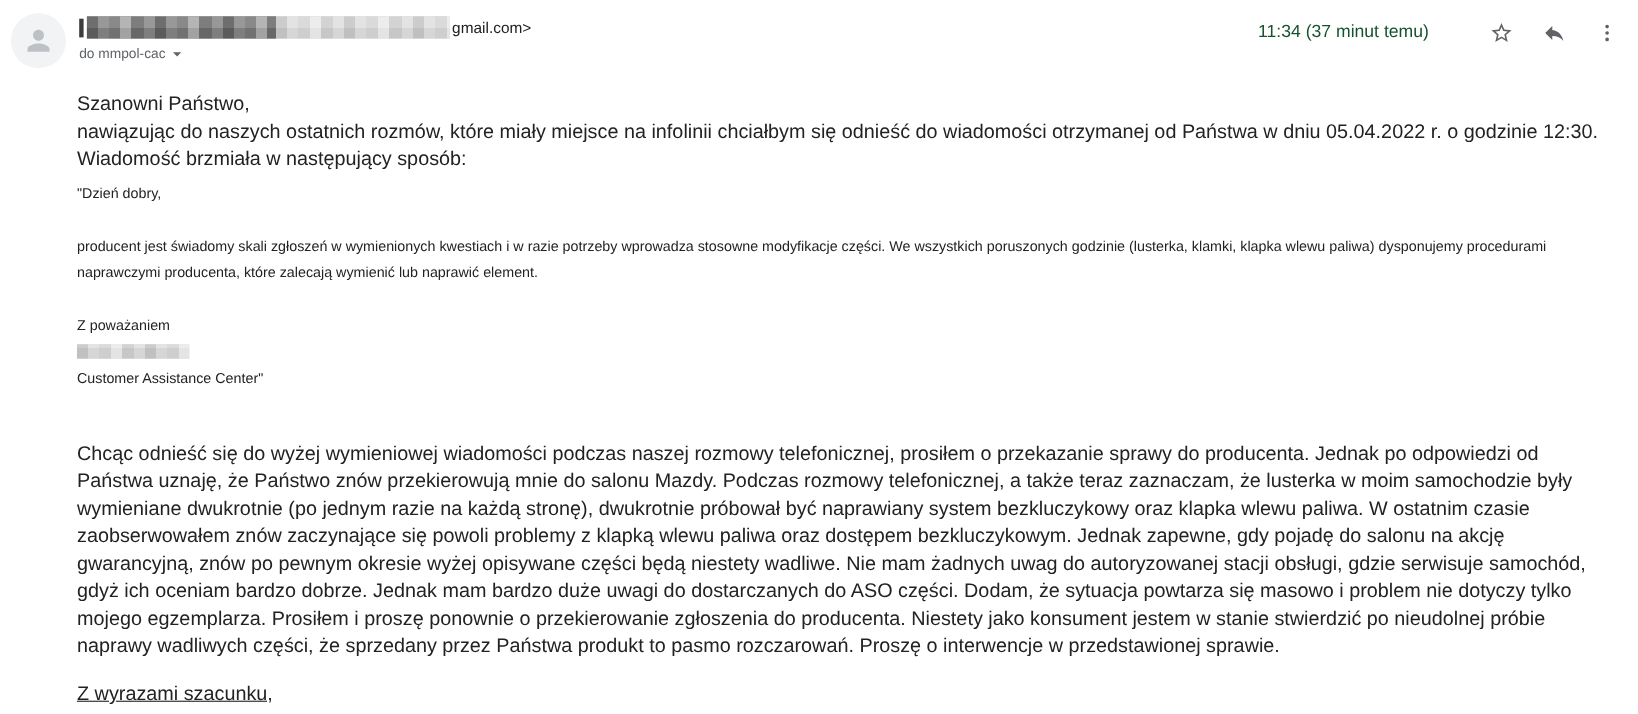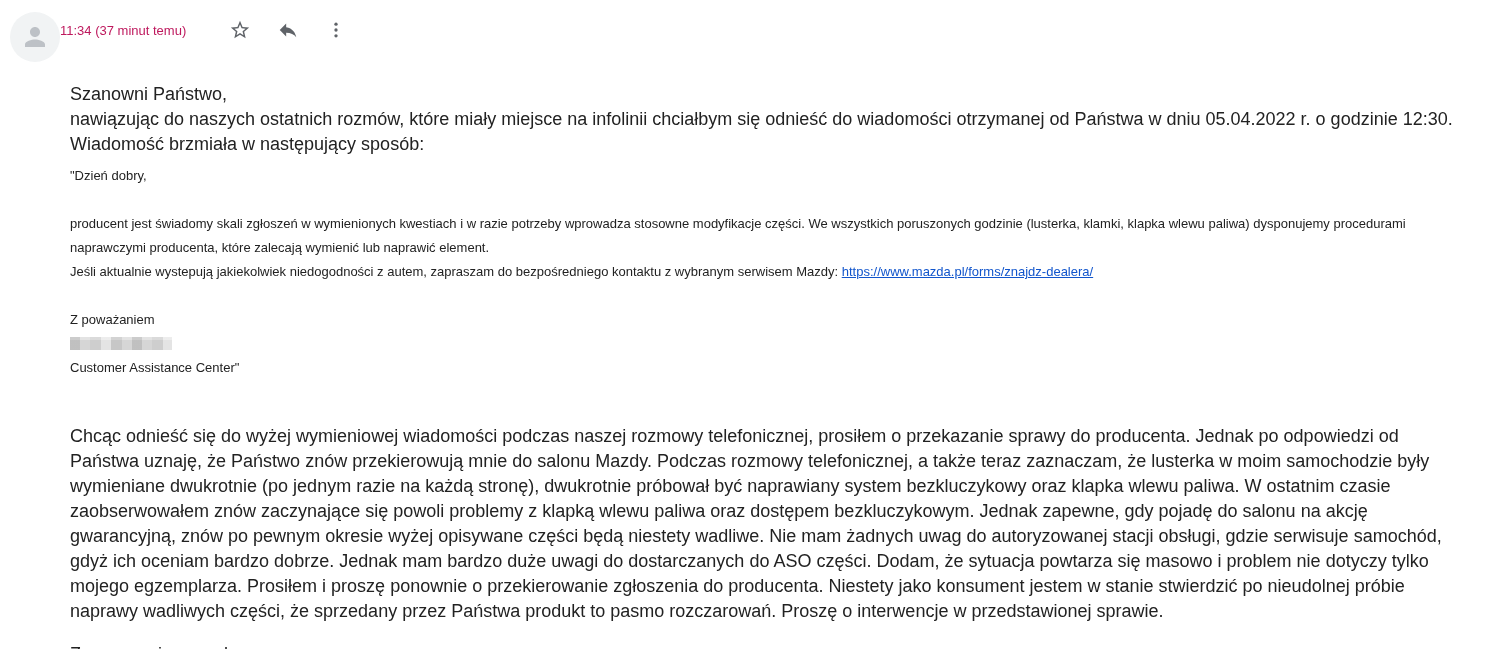--- a/index.html
+++ b/index.html
@@ -19,21 +19,21 @@
   .avatar svg{width:30px;height:30px;fill:#bdc1c6;}
   .sender-block{margin-left:12px;flex:1 1 auto;padding-top:2px;}
   .sender-line{display:flex;align-items:center;font-size:14px;color:#202124;height:22px;}
   .sender-suffix{margin-left:2px;}
   .recipient-line{
     display:inline-flex;align-items:center;margin-top:4px;
     font-size:12.5px;color:#5f6368;cursor:pointer;
   }
   .recipient-line svg{width:18px;height:18px;fill:#5f6368;margin-left:1px;}
   .header-right{display:flex;align-items:center;flex:0 0 auto;padding-top:6px;}
-  .timestamp{font-size:13px;color:#be185d;white-space:nowrap;margin-right:18px;}
+  .timestamp{font-size:16px;color:#14532d;white-space:nowrap;margin-right:30px;}
   .icon-btn{
     background:none;border:none;padding:0;margin:0 0 0 24px;cursor:pointer;
     width:24px;height:24px;display:flex;align-items:center;justify-content:center;
   }
   .icon-btn svg{width:22px;height:22px;fill:#5f6368;}
   .icon-btn.more svg{width:20px;height:20px;}
 
   
   .px{display:inline-block;vertical-align:middle;}
   .px-dark{background-color:#8a8a8a;
@@ -72,20 +72,34 @@
 <div class="email">
 
   <div class="header">
 
     <div class="avatar">
       <svg viewBox="0 0 24 24">
         <path d="M12 12c2.21 0 4-1.79 4-4s-1.79-4-4-4-4 1.79-4 4 1.79 4 4 4zm0 2c-2.67 0-8 1.34-8 4v2h16v-2c0-2.66-5.33-4-8-4z"></path>
       </svg>
     </div>
 
+    <div class="sender-block">
+      <div class="sender-line">
+        <span class="px sender-tick"></span>
+        <span class="px px-dark sender-name-redact"></span>
+        <span class="px px-light sender-email-redact"></span>
+        <span class="sender-suffix">gmail.com&gt;</span>
+      </div>
+      <div class="recipient-line">
+        <span>do mmpol-cac</span>
+        <svg viewBox="0 0 24 24">
+          <path d="M7 10l5 5 5-5z"></path>
+        </svg>
+      </div>
+    </div>
 
     <div class="header-right">
       <span class="timestamp">11:34 (37 minut temu)</span>
 
       <button class="icon-btn" title="">
         <svg viewBox="0 0 24 24">
           <path d="M22 9.24l-7.19-.62L12 2 9.19 8.63 2 9.24l5.46 4.73L5.82 21 12 17.27 18.18 21l-1.63-7.03L22 9.24zM12 15.4l-3.76 2.27 1-4.28-3.32-2.88 4.38-.38L12 6.1l1.71 4.04 4.38.38-3.32 2.88 1 4.28L12 15.4z"></path>
         </svg>
       </button>
 
@@ -109,21 +123,20 @@
 
     <p class="t-large">
       <span>Szanowni Państwo,</span><br>
       <span>nawiązując do naszych ostatnich rozmów, które miały miejsce na infolinii chciałbym się odnieść do wiadomości otrzymanej od Państwa w dniu 05.04.2022 r. o godzinie 12:30. Wiadomość brzmiała w następujący sposób:</span>
     </p>
 
     <div class="quote-block">
       <p class="t-small">"Dzień dobry,</p>
       <div class="spacer-sm"></div>
       <p class="t-small">producent jest świadomy skali zgłoszeń w wymienionych kwestiach i w razie potrzeby wprowadza stosowne modyfikacje części. We wszystkich poruszonych godzinie (lusterka, klamki, klapka wlewu paliwa) dysponujemy procedurami naprawczymi producenta, które zalecają wymienić lub naprawić element.</p>
-      <p class="t-small"><span>Jeśli aktualnie wystepują jakiekolwiek niedogodności z autem, zapraszam do bezpośredniego kontaktu z wybranym serwisem Mazdy: </span><a class="body-link">https://www.mazda.pl/forms/znajdz-dealera/</a></p>
       <div class="spacer-sm"></div>
       <p class="t-small">Z poważaniem</p>
       <span class="px px-light quote-name-redact"></span>
       <p class="t-small">Customer Assistance Center"</p>
     </div>
 
     <p class="t-large main-para">Chcąc odnieść się do wyżej wymieniowej wiadomości podczas naszej rozmowy telefonicznej, prosiłem o przekazanie sprawy do producenta. Jednak po odpowiedzi od Państwa uznaję, że Państwo znów przekierowują mnie do salonu Mazdy. Podczas rozmowy telefonicznej, a także teraz zaznaczam, że lusterka w moim samochodzie były wymieniane dwukrotnie (po jednym razie na każdą stronę), dwukrotnie próbował być naprawiany system bezkluczykowy oraz klapka wlewu paliwa. W ostatnim czasie zaobserwowałem znów zaczynające się powoli problemy z klapką wlewu paliwa oraz dostępem bezkluczykowym. Jednak zapewne, gdy pojadę do salonu na akcję gwarancyjną, znów po pewnym okresie wyżej opisywane części będą niestety wadliwe. Nie mam żadnych uwag do autoryzowanej stacji obsługi, gdzie serwisuje samochód, gdyż ich oceniam bardzo dobrze. Jednak mam bardzo duże uwagi do dostarczanych do ASO części. Dodam, że sytuacja powtarza się masowo i problem nie dotyczy tylko mojego egzemplarza. Prosiłem i proszę ponownie o przekierowanie zgłoszenia do producenta. Niestety jako konsument jestem w stanie stwierdzić po nieudolnej próbie naprawy wadliwych części, że sprzedany przez Państwa produkt to pasmo rozczarowań. Proszę o interwencje w przedstawionej sprawie.</p>
 
     <p class="t-large closing-para">Z wyrazami szacunku,</p>
 

